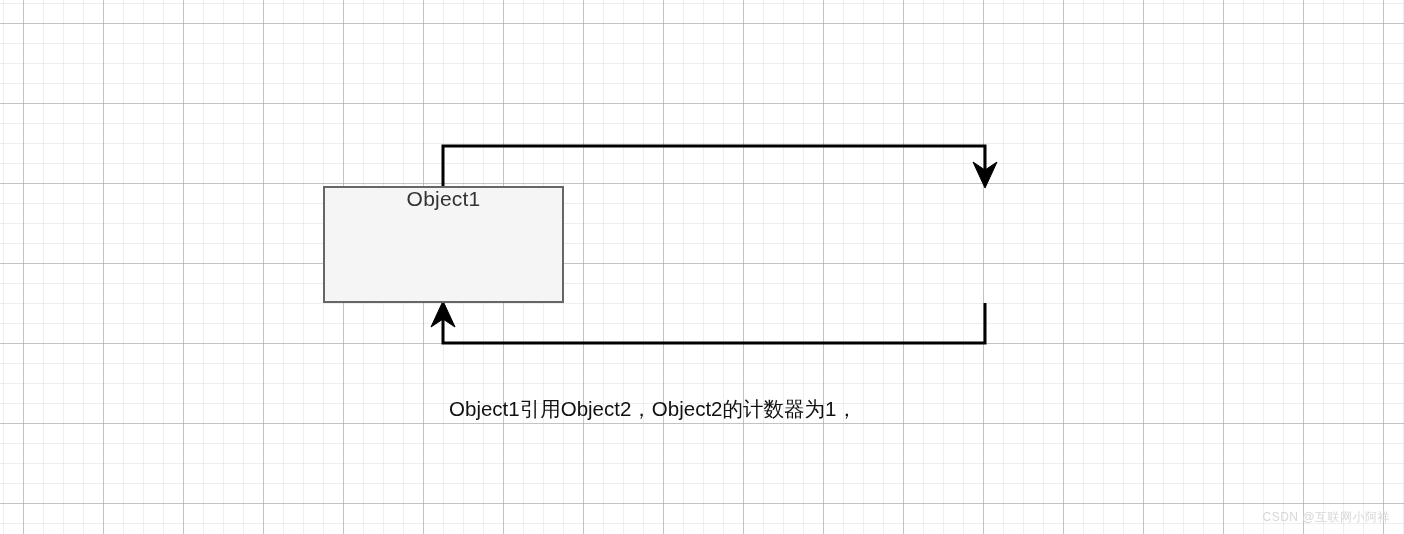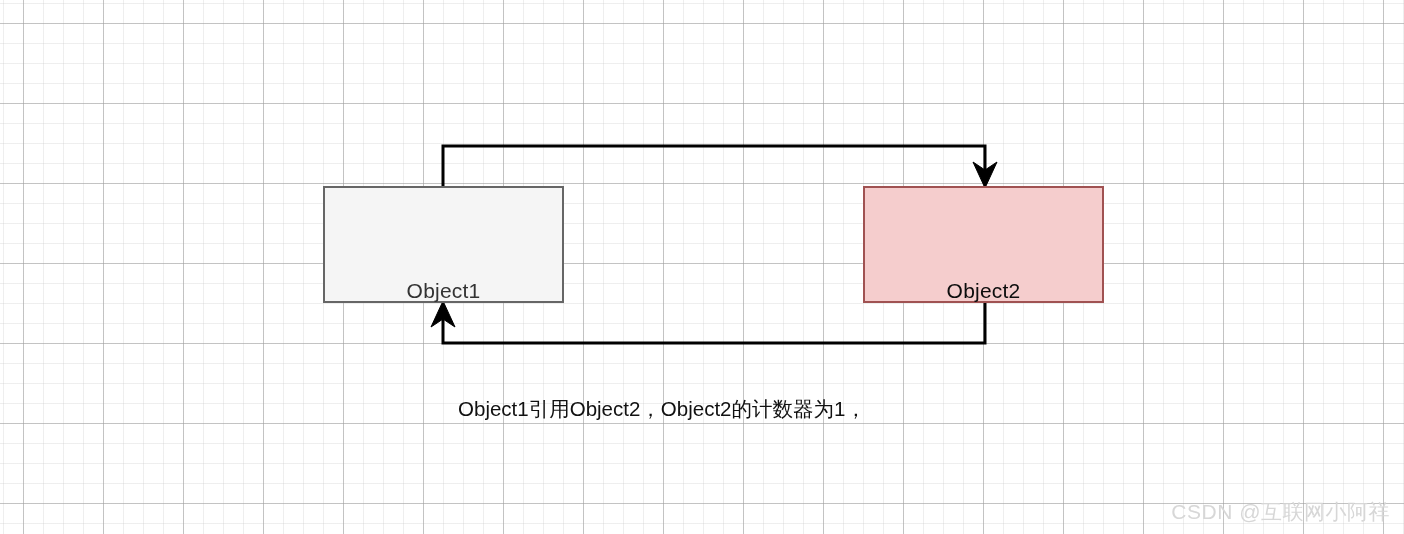--- a/index.html
+++ b/index.html
@@ -33,21 +33,21 @@
     top: 0;
     width: 1404px;
     height: 534px;
     pointer-events: none;
   }
 
   .node {
     position: absolute;
     box-sizing: border-box;
     display: flex;
-    align-items: flex-end;
+    align-items: flex-start;
     justify-content: center;
   }
   .node-label {
     font-size: 21px;
     letter-spacing: 0.2px;
     line-height: 1;
     white-space: nowrap;
   }
 
   #node-object1 {
@@ -65,36 +65,36 @@
     top: 186px;
     width: 241px;
     height: 117px;
     background: #f5cdcd;
     border: 2px solid #a05252;
   }
   #node-object2 .node-label { color: #0d0d0d; }
 
   #caption {
     position: absolute;
-    left: 12px;
+    left: 3px;
     top: 393px;
     width: 1300px;
     text-align: center;
     color: #111111;
     font-size: 20.5px;
     line-height: 31px;
     white-space: nowrap;
   }
   #caption .cap-line { display: block; }
 
   #watermark {
     position: absolute;
     right: 14px;
     bottom: 8px;
-    font-size: 21px;
+    font-size: 12px;
     color: #d7d7d7;
     letter-spacing: 0.5px;
     white-space: nowrap;
   }
 </style>
 </head>
 <body>
 
 <div id="canvas">
 
@@ -108,23 +108,20 @@
     <g>
       <path d="M 985 303 L 985 343 L 443 343 L 443 313" fill="none" stroke="#000000" stroke-width="3" stroke-linecap="butt" stroke-linejoin="miter"></path>
       <path d="M 443 301 L 431 327 L 443 319 L 455 327 Z" fill="#000000" stroke="#000000" stroke-width="1"></path>
     </g>
   </svg>
 
   <div class="node" id="node-object1">
     <span class="node-label">Object1</span>
   </div>
 
-  <div class="node" id="node-object2">
-    <span class="node-label">Object2</span>
-  </div>
 
   <div id="caption">
     <span class="cap-line">Object1引用Object2，Object2的计数器为1，</span>
   </div>
 
   <div id="watermark">CSDN @互联网小阿祥</div>
 
 </div>
 
 </body></html>

